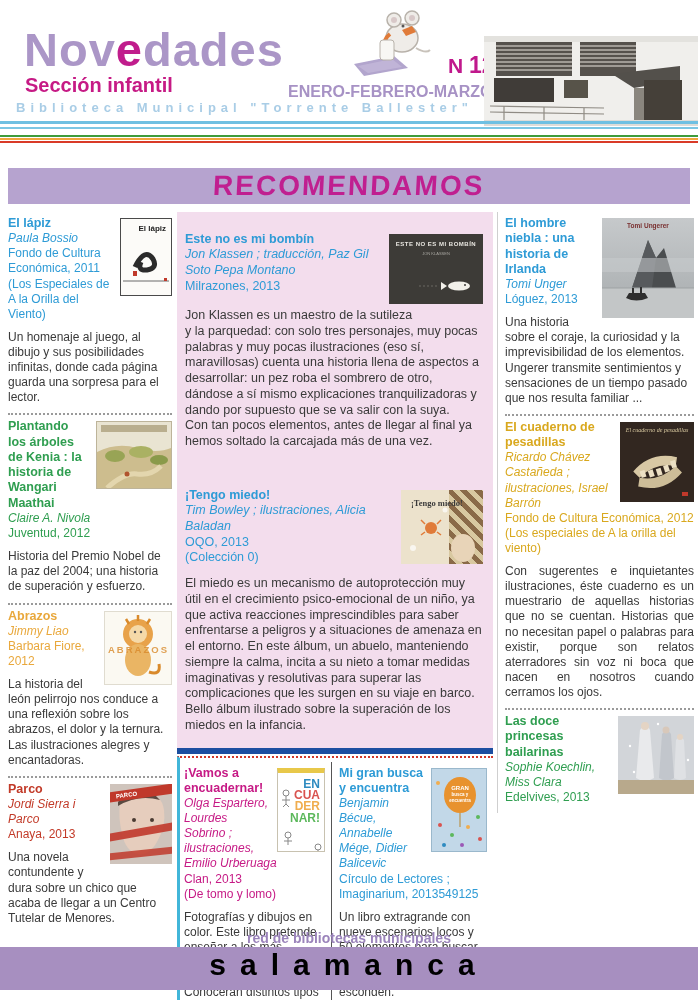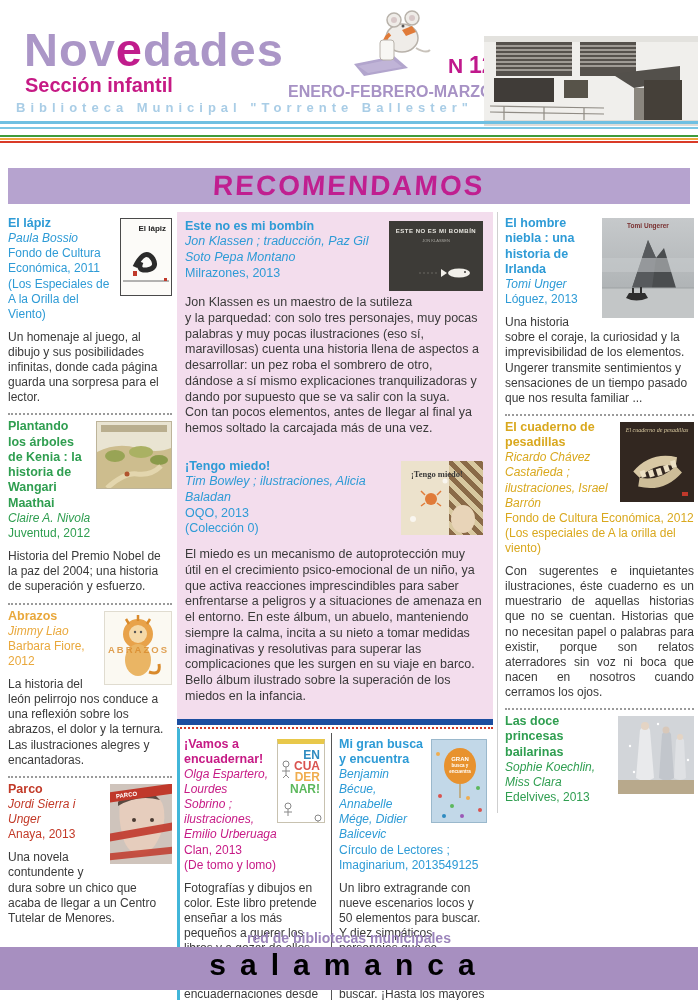--- a/index.html
+++ b/index.html
@@ -45,21 +45,21 @@
   .c-green .title, .c-green .author, .c-green .pub, .c-green .series { color:#2f9e50; }
   .c-orange .title, .c-orange .author, .c-orange .pub, .c-orange .series { color:#e8a march; }
   .c-orange .title, .c-orange .author, .c-orange .pub { color:#e9a83c; }
   .c-red   .title, .c-red   .author, .c-red   .pub { color:#c23a28; }
   .c-magenta .title, .c-magenta .author, .c-magenta .pub, .c-magenta .series { color:#c61a85; }
   .c-gold  .title, .c-gold  .author, .c-gold  .pub, .c-gold  .series { color:#d9a81e; }
 
   .cover { float:right; margin:2px 0 4px 7px; position:relative; overflow:hidden; flex:none; }
 
   
-  .pink-box { background:#f3dded; padding:3px 10px 6px 8px; }
+  .pink-box { background:#f3dded; padding:16px 10px 6px 8px; }
   .pink-box .entry { border-bottom:none; font-size:12.5px; }
   .pink-box .desc { clear:both; margin-top:10px; }
   .blue-bar { height:6px; background:#1c4ea0; }
   .mid-bottom { display:flex; border-top:2px dotted #d0392b; border-left:3px solid #41b6d9; margin-top:2px; padding-top:4px; }
   .sub-l { width:152px; flex:none; padding:0 6px 0 4px; border-right:1px solid #555; }
   .sub-r { width:155px; flex:none; padding:0 0 0 7px; }
   .mid-bottom .entry { border-bottom:2px dotted #9a9a9a; }
 
   .justify { text-align:justify; }
 
@@ -243,21 +243,21 @@
             <path d="M8,18 q14,-16 34,-10 l8,8 q-22,-6 -42,6" fill="#5a4a42"></path>
             <circle cx="24" cy="36" r="2" fill="#4a3a32"></circle>
               <circle cx="42" cy="36" r="2" fill="#4a3a32"></circle>
             <rect x="-4" y="4" width="70" height="10" fill="#c0392b" transform="rotate(-8 31 9)"></rect>
             <rect x="-4" y="44" width="70" height="8" fill="#c0392b" transform="rotate(-10 31 48)" opacity="0.9"></rect>
             <rect x="-4" y="66" width="70" height="7" fill="#c0392b" transform="rotate(-6 31 69)" opacity="0.85"></rect>
           </svg>
           <span class="t">PARCO</span>
         </div>
         <div class="title">Parco</div>
-        <div class="author">Jordi Sierra i Unger</div>
+        <div class="author">Jordi Sierra i Parco</div>
         <div class="pub">Anaya, 2013</div>
         <div class="desc">Una novela contundente y dura sobre un chico que acaba de llegar a un Centro Tutelar de Menores.</div>
       </div>
     </div>
 
     <div class="col-mid">
       <div class="pink-box">
 
         <div class="entry c-blue">
           <div class="cover cov-bombin">
@@ -271,21 +271,21 @@
             </svg>
           </div>
           <div class="title">Este no es mi bombín</div>
           <div class="author">Jon Klassen ; traducción, Paz Gil Soto Pepa Montano</div>
           <div class="pub">Milrazones, 2013</div>
           <div class="desc">Jon Klassen es un maestro de la sutileza
 y la parquedad: con solo tres personajes, muy pocas palabras y muy pocas ilustraciones (eso sí, maravillosas) cuenta una historia llena de aspectos a desarrollar: un pez roba el sombrero de otro, dándose a sí mismo explicaciones tranquilizadoras y dando por supuesto que se va salir con la suya.
 Con tan pocos elementos, antes de llegar al final ya hemos soltado la carcajada más de una vez.</div>
         </div>
 
-        <div class="entry c-blue" style="margin-top:10px">
+        <div class="entry c-blue" style="margin-top:26px">
           <div class="cover cov-miedo">
             <div class="check"></div>
             <span class="t">¡Tengo miedo!</span>
             <svg width="82" height="74" viewBox="0 0 82 74" style="position:absolute;left:0;top:0">
               <circle cx="30" cy="38" r="6" fill="#e07b39"></circle>
               <path d="M24,34 l-4,-4 M36,34 l4,-4 M24,42 l-4,3 M36,42 l4,3" stroke="#e07b39" stroke-width="1.5"></path>
               <ellipse cx="62" cy="58" rx="12" ry="14" fill="#e8d4b8"></ellipse>
               <circle cx="12" cy="58" r="3" fill="#fff" opacity=".7"></circle>
                 <circle cx="44" cy="20" r="2.5" fill="#fff" opacity=".7"></circle>
             </svg>

